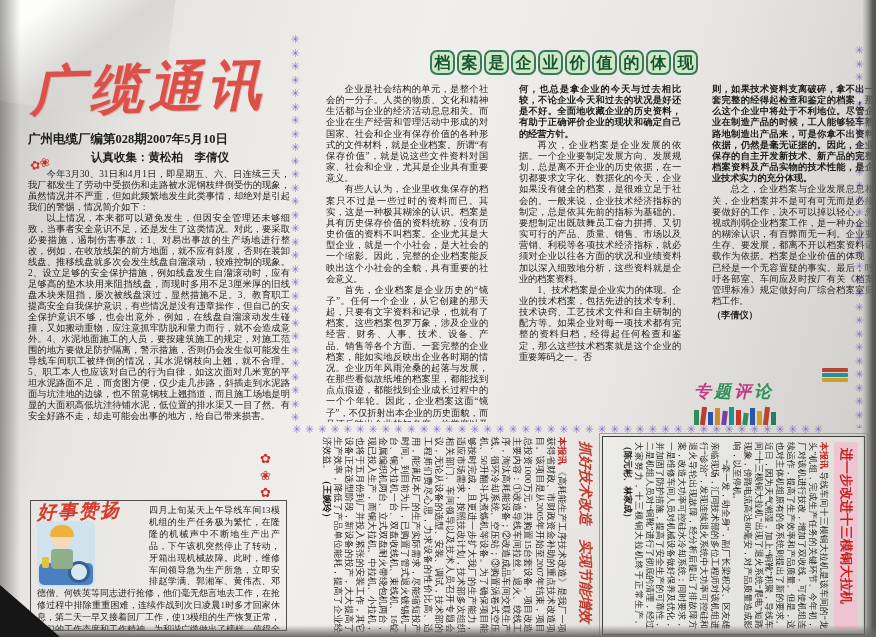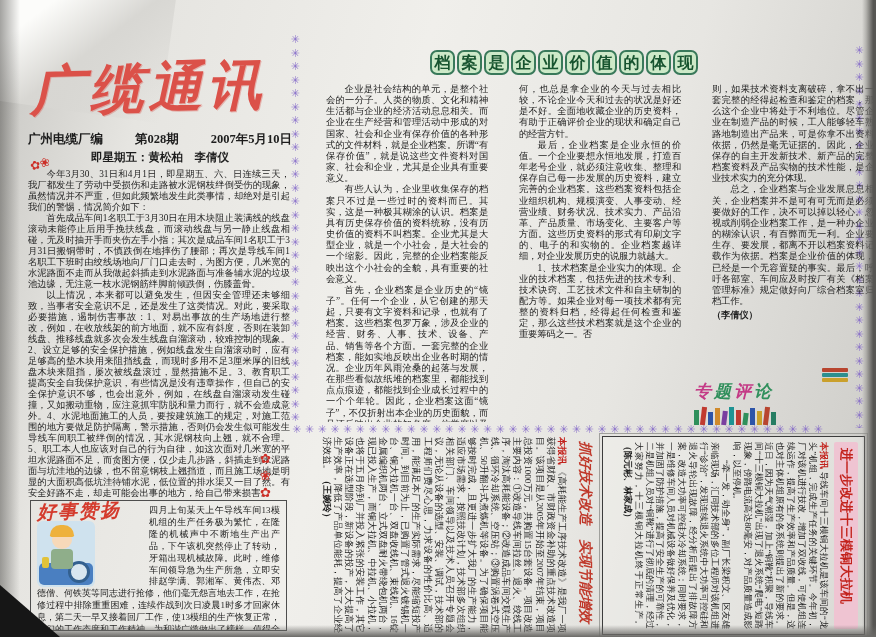--- a/index.html
+++ b/index.html
@@ -16,21 +16,21 @@
   .edge-right{position:absolute;right:0;top:0;width:14px;height:637px;
              background:linear-gradient(270deg,#575653 20%,rgba(140,139,135,.5) 70%,rgba(140,139,135,0));}
   .edge-bottom{position:absolute;left:0;bottom:0;width:876px;height:12px;
              background:linear-gradient(0deg,#6b6a67,rgba(107,106,103,0));}
   .corner-bl{position:absolute;left:0;bottom:0;width:60px;height:80px;
              background:#161616;clip-path:polygon(0 35%,100% 100%,0 100%);}
   
   .masthead-title{position:absolute;left:30px;top:52px;width:262px;font-size:54px;font-weight:bold;
         font-style:italic;letter-spacing:5px;color:#db5149;transform:rotate(-1.6deg);
         text-shadow:1px 1px 0 rgba(219,81,73,.35);white-space:nowrap;}
-  .pub-line{position:absolute;left:28px;top:131px;width:264px;display:flex;justify-content:space-between;
+  .pub-line{position:absolute;left:28px;top:131px;width:264px;display:flex;
         font-weight:bold;font-size:12.5px;}
   .editor-line{position:absolute;left:28px;top:150px;width:264px;text-align:center;font-weight:bold;font-size:11.5px;}
   .flower{position:absolute;color:#cc2f27;line-height:1;}
   .flower-a{left:30px;top:158px;font-size:12px;transform:rotate(-15deg);}
   .flower-b{left:260px;top:450px;width:16px;font-size:13px;word-break:break-all;line-height:17px;}
   
   .safety{position:absolute;left:28px;top:169px;width:262px;height:328px;overflow:hidden;
         font-size:9.3px;line-height:11px;text-align:justify;}
   .safety p{margin:0;text-indent:2em;}
   .sig{font-weight:bold;}
@@ -54,21 +54,21 @@
   .stars-left{left:288px;top:33px;height:392px;}
   .stars-right{left:852px;top:44px;height:384px;}
   .stars-bottom{left:292px;top:423px;width:582px;height:14px;}
   
   .bubble-row{position:absolute;left:430px;top:50px;display:flex;gap:2px;}
   .bubble{width:25px;height:25px;border:2px solid #39795a;border-radius:7px;background:#cde9c8;
         color:#17542f;font-weight:bold;font-size:16px;line-height:22px;text-align:center;}
   .midcols{position:absolute;left:302px;top:84px;width:548px;height:338px;display:flex;gap:31px;overflow:hidden;margin-left:24px;}
   .midcol{width:174px;font-size:9.3px;line-height:11.15px;letter-spacing:-.2px;text-align:justify;overflow:hidden;}
   .midcol p{margin:0;text-indent:2em;}
-  .midcol p.noind{text-indent:0;}
+  .midcol p.noind{text-indent:0;font-weight:bold;}
   .midcol .byline{text-indent:0;font-weight:bold;margin-top:3px;}
   
   .stamp{position:absolute;left:694px;top:380px;width:160px;height:46px;}
   .stamp-text{display:flex;gap:3px;font-size:17px;font-weight:bold;font-style:italic;}
   .stamp-text span:nth-child(odd){color:#c43a86;}
   .stamp-text span:nth-child(even){color:#2f8f5b;}
   .shelf{display:flex;align-items:flex-end;gap:2px;margin-top:3px;height:19px;}
   .shelf .book{display:inline-block;width:5px;}
   .shelf .book:nth-child(3n){transform:rotate(7deg);}
   .stack{position:absolute;right:6px;top:-12px;display:flex;flex-direction:column;gap:1px;}
@@ -95,26 +95,25 @@
 
   <div class="corner-tl" data-name="page-curl-corner"></div>
   <div class="edge-left" data-name="scan-edge-left"></div>
 
   <div class="masthead-title" data-name="newsletter-masthead-title">广缆通讯</div>
   <div class="pub-line" data-name="publication-line">
     <span data-name="publisher-label">广州电缆厂编</span>
     <span data-name="issue-number">第028期</span>
     <span data-name="publication-date">2007年5月10日</span>
   </div>
-  <div class="editor-line" data-name="chief-editors-line">即星期五：黄松柏　李倩仪</div>
+  <div class="editor-line" data-name="chief-editors-line">认真收集：黄松柏　李倩仪</div>
   <div class="flower flower-a" data-name="flower-decoration-icon">✿❀</div>
 
   <div class="safety" data-name="safety-article">
     <p data-name="safety-paragraph">今年3月30、31日和4月1日，即星期五、六、日连续三天，我厂都发生了劳动中受损伤和走路被水泥钢枝绊倒受伤的现象，虽然情况并不严重，但如此频繁地发生此类事情，却绝对是引起我们的警惕，情况简介如下：</p>
-    <p data-name="safety-paragraph">首先成品车间1名职工于3月30日在用木块阻止装满线的线盘滚动未能停止后用手挽扶线盘，而滚动线盘与另一静止线盘相碰，无及时抽开手而夹伤左手小指；其次是成品车间1名职工于3月31日搬铜带时，不慎跌倒在地摔伤了腰部；再次是导线车间1名职工下班时由绞线场地向厂门口走去时，为图方便，几米宽的水泥路面不走而从我做起斜插走到水泥路面与准备辅水泥的垃圾池边缘，无注意一枝水泥钢筋绊脚前倾跌倒，伤膝盖骨。</p>
     <p data-name="safety-paragraph">以上情况，本来都可以避免发生，但因安全管理还未够细致，当事者安全意识不足，还是发生了这类情况。对此，要采取必要措施，遏制伤害事故：1、对易出事故的生产场地进行整改，例如，在收放线架的前方地面，就不应有斜度，否则在装卸线盘、推移线盘就多次会发生线盘自溜滚动，较难控制的现象。2、设立足够的安全保护措施，例如线盘发生自溜滚动时，应有足够高的垫木块用来阻挡线盘，而现时多用不足3厘米厚的旧线盘木块来阻挡，屡次被线盘滚过，显然措施不足。3、教育职工提高安全自我保护意识，有些情况是没有违章操作，但自己的安全保护意识不够，也会出意外，例如，在线盘自溜滚动发生碰撞，又如搬动重物，应注意抓牢防脱和量力而行，就不会造成意外。4、水泥地面施工的人员，要按建筑施工的规定，对施工范围的地方要做足防护隔离，警示措施，否则仍会发生似可能发生导线车间职工被绊倒的情况，其水泥钢枝向上翘，就不合理。5、职工本人也应该对自己的行为自律，如这次面对几米宽的平坦水泥路面不足，而贪图方便，仅少走几步路，斜插走到水泥路面与坑洼地的边缘，也不留意钢枝上翘挡道，而且施工场地是明显的大面积高低坑洼待铺水泥，低位置的排水渠又一目了然。有安全好路不走，却走可能会出事的地方，给自己带来损害。</p>
 
   </div>
 
   <div class="praise" data-name="praise-box">
     <div class="praise-head" data-name="praise-box-header">
       <div class="praise-title" data-name="praise-box-title">好事赞扬</div>
       <div class="cartoon" data-name="worker-cartoon-icon">
         <div class="machine"></div>
           <div class="wheel"></div>
@@ -148,21 +147,21 @@
 
   <div class="midcols" data-name="archives-article-body">
     <div class="midcol" data-name="archives-column-1">
       <p data-name="archives-paragraph">企业是社会结构的单元，是整个社会的一分子。人类的物质、文化和精神生活都与企业的经济活动息息相关。而企业在生产经营和管理活动中形成的对国家、社会和企业有保存价值的各种形式的文件材料，就是企业档案。所谓“有保存价值”，就是说这些文件资料对国家、社会和企业，尤其是企业具有重要意义。</p>
       <p data-name="archives-paragraph">有些人认为，企业里收集保存的档案只不过是一些过时的资料而已。其实，这是一种极其糊涂的认识。档案是具有历史保存价值的资料统称，没有历史价值的资料不叫档案。企业尤其是大型企业，就是一个小社会，是大社会的一个缩影。因此，完整的企业档案能反映出这个小社会的全貌，具有重要的社会意义。</p>
       <p data-name="archives-paragraph">首先，企业档案是企业历史的“镜子”。任何一个企业，从它创建的那天起，只要有文字资料和记录，也就有了档案。这些档案包罗万象，涉及企业的经营、财务、人事、技术、设备、产品、销售等各个方面。一套完整的企业档案，能如实地反映出企业各时期的情况。企业历年风雨沧桑的起落与发展，在那些看似故纸堆的档案里，都能找到点点痕迹，都能找到企业成长过程中的一个个年轮。因此，企业档案这面“镜子”，不仅折射出本企业的历史面貌，而且还反映出企业的知名度、信誉度以及社会对企业的认可程度和用户对企业的评价。</p>
       <p data-name="archives-paragraph">其次，企业档案是企业现状的警示。一个企业的现状不论好坏，都是与其历史息息相关的。企业在谈论企业现状时，总是会联想到企业的过去如</p>
     </div>
     <div class="midcol" data-name="archives-column-2">
       <p class="noind" data-name="archives-paragraph">何，也总是拿企业的今天与过去相比较，不论企业今天和过去的状况是好还是不好。全面地收藏企业的历史资料，有助于正确评价企业的现状和确定自己的经营方针。</p>
-      <p data-name="archives-paragraph">最后，企业档案是企业永恒的价值。一个企业要想永恒地发展，打造百年老号企业，就必须注意收集、整理和保存自己每一步发展的历史资料，建立完善的企业档案。这些档案资料包括企业组织机构、规模演变、人事变动、经营业绩、财务状况、技术实力、产品沿革、产品质量、市场变化、主要客户等方面。这些历史资料的形式有印刷文字的、电子的和实物的。企业档案越详细，对企业发展历史的说服力就越大。</p>
+      <p data-name="archives-paragraph">再次，企业档案是企业发展的依据。一个企业要制定发展方向、发展规划，总是离不开企业的历史依据，在一切都要求文字化、数据化的今天，企业如果没有健全的档案，是很难立足于社会的。一般来说，企业技术经济指标的制定，总是依其先前的指标为基础的。要想制定出既鼓舞员工奋力拼搏、又切实可行的产品、质量、销售、市场以及营销、利税等各项技术经济指标，就必须对企业以往各方面的状况和业绩资料加以深入细致地分析，这些资料就是企业的档案资料。</p>
       <p data-name="archives-paragraph">1、技术档案是企业实力的体现。企业的技术档案，包括先进的技术专利、技术诀窍、工艺技术文件和自主研制的配方等。如果企业对每一项技术都有完整的资料归档，经得起任何检查和鉴定，那么这些技术档案就是这个企业的重要筹码之一。否</p>
     </div>
     <div class="midcol" data-name="archives-column-3">
       <p class="noind" data-name="archives-paragraph">则，如果技术资料支离破碎，拿不出一套完整的经得起检查和鉴定的档案，那么这个企业中将处于不利地位。尽管企业在制造产品的时候，工人能够轻车熟路地制造出产品来，可是你拿不出资料依据，仍然是毫无证据的。因此，企业保存的自主开发新技术、新产品的完整档案资料及产品实物的技术性能，是企业技术实力的充分体现。</p>
       <p data-name="archives-paragraph">总之，企业档案与企业发展息息相关，企业档案并不是可有可无而是必须要做好的工作，决不可以掉以轻心。忽视或削弱企业档案工作，是一种办企业的糊涂认识，有百弊而无一利。企业要生存、要发展，都离不开以档案资料记载作为依据。档案是企业价值的体现，已经是一个无容置疑的事实。最后，呼吁各部室、车间应及时按厂有关《档案管理标准》规定做好向厂综合档案室归档工作。</p>
       <p class="byline" data-name="author-signature">（李倩仪）</p>
     </div>
   </div>
 
   <div class="stamp" data-name="commentary-stamp">

